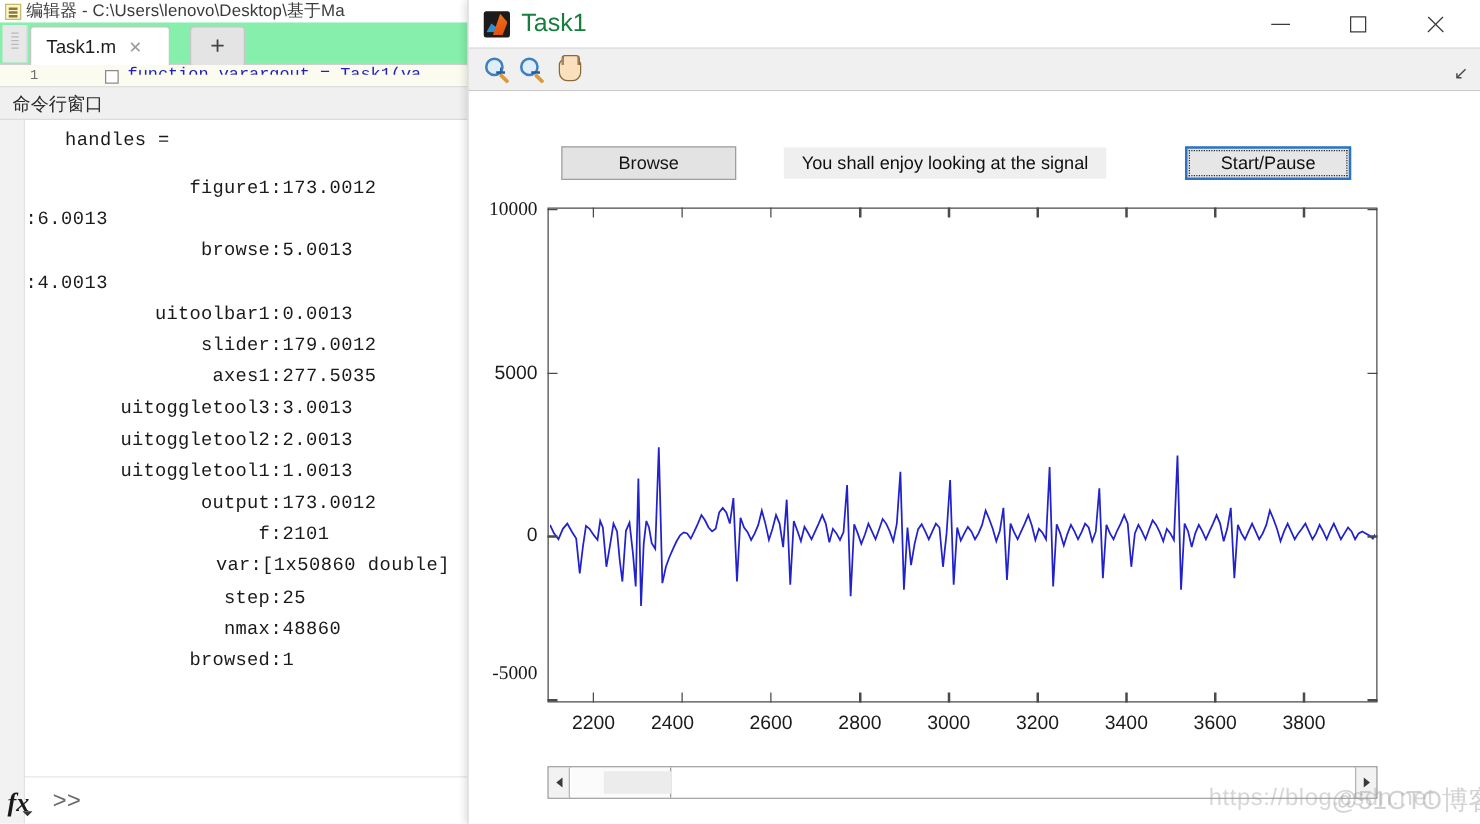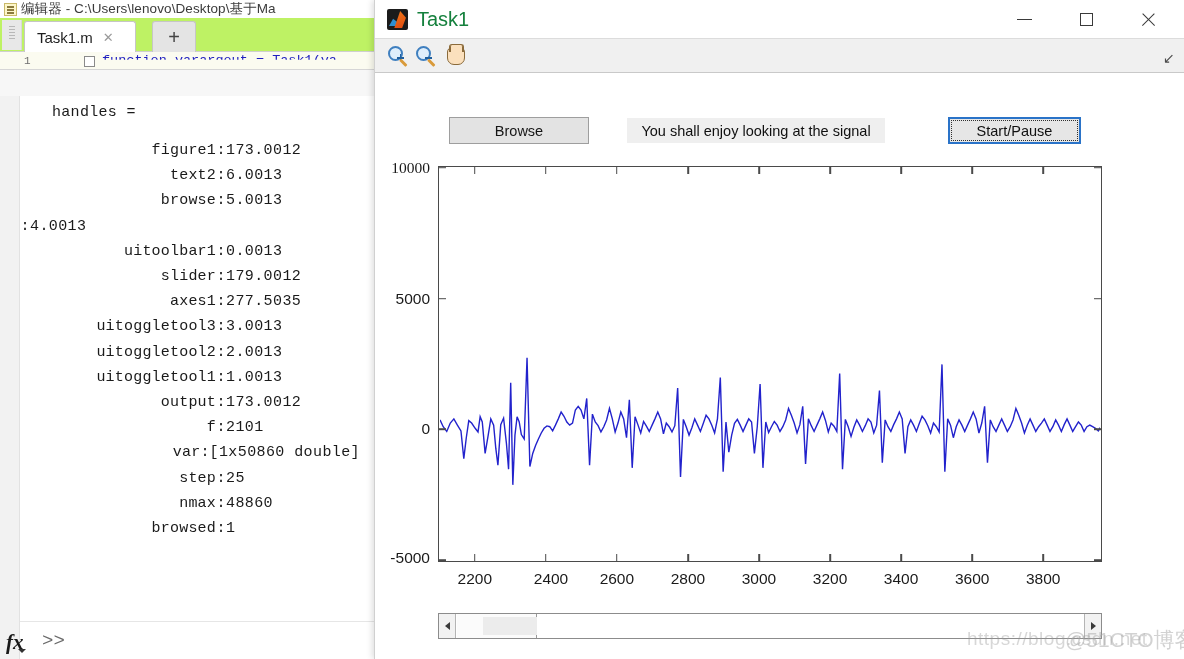--- a/index.html
+++ b/index.html
@@ -30,21 +30,21 @@
     background:#8a7a3c; box-shadow:0 3px 0 #8a7a3c, 0 6px 0 #8a7a3c;
   }
   #ide-title-text {
     font-size:13.5px; color:#3a3a3a; white-space:nowrap;
     letter-spacing:0.1px; line-height:18px;
   }
 
   
   #ide-tabstrip {
     position:absolute; left:0; top:18px; width:376px; height:34px;
-    background:#bef264; border-bottom:1px solid #cfcfcf;
+    background:#86efac; border-bottom:1px solid #cfcfcf;
   }
   #ide-tab-gutter{
     position:absolute; left:2px; top:2px; width:20px; height:30px;
     background:#e8e8e8; border-right:1px solid #d8d8d8;
   }
   #ide-tab-gutter::before{
     content:""; position:absolute; left:7px; top:6px; width:6px; height:1px;
     background:#b8b8b8; box-shadow:0 3px 0 #b8b8b8, 0 6px 0 #b8b8b8, 0 9px 0 #b8b8b8, 0 12px 0 #b8b8b8;
   }
   #ide-tab {
@@ -348,33 +348,35 @@
       </div>
       <div id="ide-tab-new">+</div>
     </div>
 
     <div id="ide-codeline">
       <span id="ide-codeline-num">1</span>
       <span id="ide-codeline-fold"></span>
       <span id="ide-codeline-code">function varargout = Task1(va</span>
     </div>
 
+    <div id="cmdwin-header">
+      <span id="cmdwin-header-label">命令行窗口</span>
+    </div>
 
     <div id="cmdwin-railleft"></div>
 
     <div id="cmdwin-body">
       <div id="cmd-handles">handles =</div>
       <div id="cmd-list">
           <div class="cmd-row">
             <span class="cmd-key">figure1</span>
             <span class="cmd-colon">:</span>
             <span class="cmd-val">173.0012</span>
           </div>
           <div class="cmd-row">
-            <span class="cmd-key">text2</span>
             <span class="cmd-colon">:</span>
             <span class="cmd-val">6.0013</span>
           </div>
           <div class="cmd-row">
             <span class="cmd-key">browse</span>
             <span class="cmd-colon">:</span>
             <span class="cmd-val">5.0013</span>
           </div>
           <div class="cmd-row">
             <span class="cmd-colon">:</span>
@@ -493,36 +495,36 @@
         <div id="startpause-inner">Start/Pause</div>
       </div>
 
       <div id="status-text">You shall enjoy looking at the signal</div>
 
       <div id="plot-area">
         <div id="axes-box"></div>
         <svg id="signal-svg" width="660.8" height="392.8" viewBox="0 0 660.8 392.8">
             <polyline points="0.00,251.92 3.20,258.72 6.75,263.44 10.30,255.06 13.86,250.87 17.41,257.15 20.96,262.91 23.80,290.67 26.29,269.72 28.78,252.70 31.62,255.06 35.17,260.30 38.01,263.96 40.15,248.77 42.28,254.01 45.12,285.43 47.96,268.68 50.80,250.87 53.65,257.15 55.78,280.20 57.91,297.22 60.75,256.63 63.59,250.08 66.44,275.48 68.57,301.15 70.70,214.73 72.83,316.86 74.96,267.10 77.09,248.77 79.22,254.01 81.36,266.58 84.20,271.03 87.04,189.85 89.88,298.53 92.73,285.43 95.57,277.58 98.41,271.03 101.25,265.01 104.09,260.30 106.94,257.94 109.78,258.72 112.62,262.91 115.46,257.15 118.30,250.87 121.15,244.06 123.99,248.25 126.83,254.01 129.67,257.15 132.52,255.06 135.36,241.96 138.20,238.30 141.04,241.96 143.88,250.87 146.73,230.44 149.57,297.22 152.41,246.15 155.25,254.01 158.09,257.68 160.94,263.96 163.78,258.72 166.62,251.92 169.46,240.39 172.31,250.87 175.15,263.96 177.99,255.06 180.83,244.06 183.67,250.87 186.52,269.72 189.36,231.75 192.20,299.84 195.04,248.77 197.88,256.63 200.73,265.01 203.57,253.49 206.41,258.20 209.25,263.44 212.10,257.15 214.94,250.87 217.78,244.06 220.62,250.87 223.46,265.79 226.31,255.06 229.15,258.72 231.99,263.96 234.83,257.68 237.67,219.97 240.52,309.00 243.36,251.39 246.20,258.72 249.04,267.10 251.89,259.77 254.73,250.87 257.57,257.15 260.41,263.44 263.25,255.58 266.10,247.20 268.94,250.87 271.78,257.15 274.62,265.01 277.46,250.87 280.31,209.49 283.15,303.77 285.99,254.01 288.83,284.13 291.68,267.10 294.52,255.32 297.36,251.39 300.20,257.15 303.04,263.44 305.89,257.15 308.73,250.87 311.57,254.01 314.41,285.43 317.26,258.72 320.10,216.04 322.94,299.84 325.78,254.01 328.62,264.49 331.47,258.72 334.31,253.49 337.15,257.15 339.99,263.44 342.83,258.72 345.68,251.92 348.52,240.39 351.36,247.20 354.20,255.06 357.05,265.01 359.89,256.63 362.73,238.30 365.57,295.91 368.41,250.87 371.26,257.68 374.10,263.44 376.94,257.15 379.78,250.87 382.62,244.06 385.47,252.44 388.31,263.96 391.15,255.06 393.99,258.20 396.84,263.44 399.68,205.57 402.52,301.15 405.36,251.39 408.20,258.72 411.05,268.41 413.89,259.25 416.73,251.92 419.57,257.15 422.41,263.44 425.26,257.68 428.10,250.87 430.94,254.01 433.78,265.01 436.63,257.15 439.47,222.59 442.31,294.60 445.15,251.92 447.99,258.72 450.84,263.44 453.68,256.63 456.52,250.87 459.36,244.06 462.20,250.87 465.05,285.43 467.89,258.72 470.73,251.92 473.57,257.15 476.42,263.44 479.26,255.58 482.10,248.25 484.94,251.92 487.78,257.68 490.63,265.01 493.47,255.06 496.31,258.72 499.15,263.96 501.99,196.40 504.84,303.77 507.68,250.87 510.52,257.15 513.36,269.72 516.21,258.72 519.05,251.92 521.89,257.15 524.73,263.44 527.57,257.15 530.42,250.87 533.26,244.06 536.10,250.87 538.94,265.01 541.78,255.06 544.63,238.30 547.47,294.60 550.31,251.92 553.15,258.72 556.00,263.44 558.84,257.15 561.68,250.87 564.52,257.15 567.36,263.44 570.21,258.72 573.05,251.92 575.89,240.39 578.73,247.20 581.58,255.06 584.42,265.01 587.26,257.15 590.10,250.87 592.94,257.15 595.79,263.44 598.63,258.72 601.47,255.06 604.31,250.87 607.15,257.15 610.00,263.44 612.84,258.72 615.68,251.92 618.52,257.15 621.37,263.44 624.21,256.63 627.05,250.87 629.89,257.15 632.73,263.44 635.58,258.72 638.42,254.01 641.26,257.15 644.10,263.44 646.94,258.72 649.79,257.15 652.63,258.72 655.47,260.30 658.31,262.91 660.80,258.72" fill="none" stroke="#2222cc" stroke-width="1.4" stroke-linejoin="miter"></polyline>
           </svg>
-      <div class="ytick-label" style="top: 392px;">-5000</div>
+      <div class="ytick-label" style="top: 373px; font-family: Liberation Serif, serif;">-5000</div>
           <div class="ytick-mark" style="top: 394.4px;"></div>
           <div class="ytick-mark-r" style="top: 394.4px;"></div>
           <div class="ytick-label" style="top: 263.467px;">0</div>
           <div class="ytick-mark" style="top: 263.467px;"></div>
           <div class="ytick-mark-r" style="top: 263.467px;"></div>
           <div class="ytick-label" style="top: 132.533px;">5000</div>
           <div class="ytick-mark" style="top: 132.533px;"></div>
           <div class="ytick-mark-r" style="top: 132.533px;"></div>
           <div class="ytick-label" style="top: 1.6px; font-family: Liberation Serif, serif;">10000</div>
           <div class="ytick-mark" style="top: 1.6px;"></div>
           <div class="ytick-mark-r" style="top: 1.6px;"></div>
           <div class="xtick-label" style="left: 36.7716px;">2200</div>
           <div class="xtick-mark" style="left: 36.7716px;"></div>
           <div class="xtick-mark-t" style="left: 36.7716px;"></div>
-          <div class="xtick-label" style="left: 113px;">2400</div>
+          <div class="xtick-label" style="left: 100px;">2400</div>
           <div class="xtick-mark" style="left: 107.825px;"></div>
           <div class="xtick-mark-t" style="left: 107.825px;"></div>
           <div class="xtick-label" style="left: 178.879px;">2600</div>
           <div class="xtick-mark" style="left: 178.879px;"></div>
           <div class="xtick-mark-t" style="left: 178.879px;"></div>
           <div class="xtick-label" style="left: 249.933px;">2800</div>
           <div class="xtick-mark" style="left: 249.933px;"></div>
           <div class="xtick-mark-t" style="left: 249.933px;"></div>
           <div class="xtick-label" style="left: 320.987px;">3000</div>
           <div class="xtick-mark" style="left: 320.987px;"></div>

